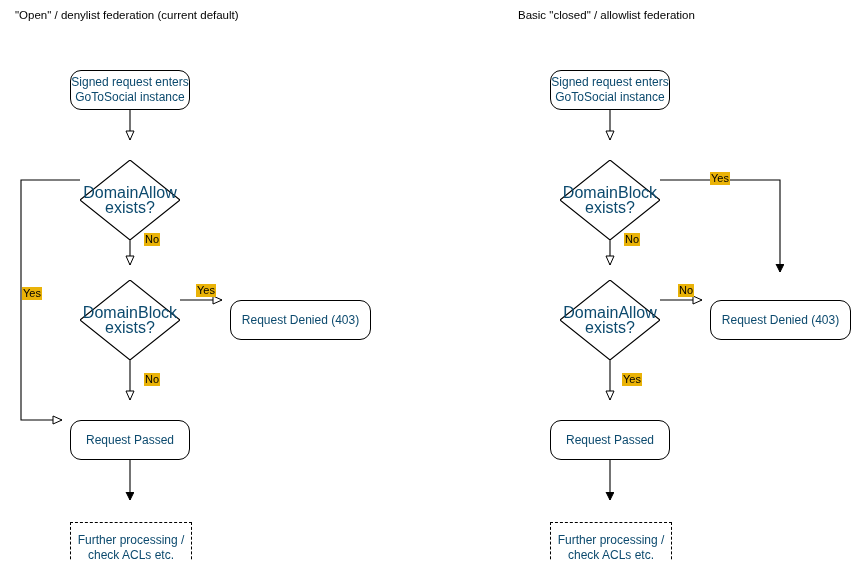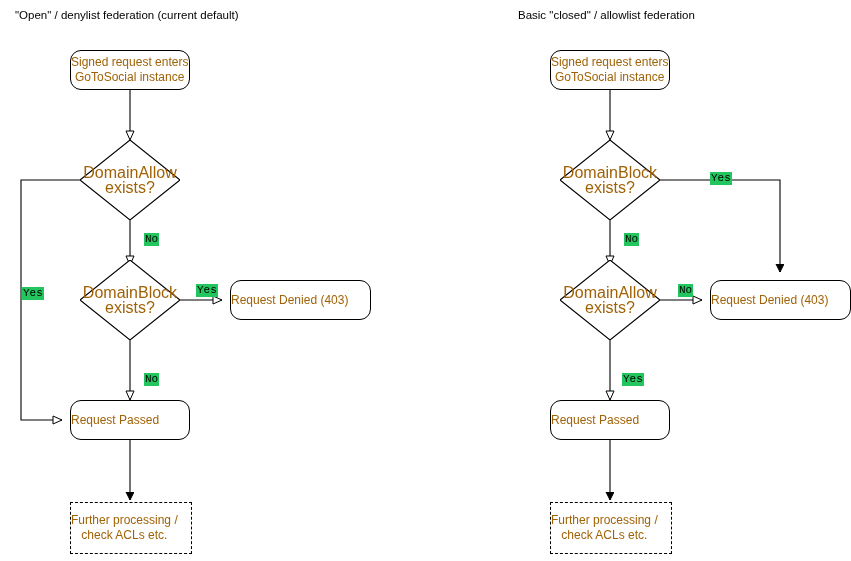--- a/index.html
+++ b/index.html
@@ -24,26 +24,27 @@
     top: 0;
     width: 851px;
     height: 561px;
     pointer-events: none;
   }
   .node {
     position: absolute;
     box-sizing: border-box;
     display: flex;
     align-items: center;
-    justify-content: flex-start;
+    justify-content: center;
     text-align: center;
     line-height: 15px;
     font-size: 12px;
-    color: #a16207;
+    color: #0c4a6e;
     background: #ffffff;
+    margin-top: 20px;
   }
   .node.rounded {
     border: 1px solid #000000;
     border-radius: 11px;
   }
   .node.dashed {
     border: 1px dashed #000000;
     border-radius: 0;
   }
   .node.diamond {
@@ -68,24 +69,23 @@
     font-size: 11.5px;
     line-height: 14px;
     color: #000000;
     white-space: nowrap;
   }
   .edge-label {
     position: absolute;
     font-size: 11px;
     line-height: 13px;
     color: #000000;
-    background: #22c55e;
+    background: #eab308;
     padding: 0 1px;
     white-space: nowrap;
-    font-family: Liberation Mono, monospace;
   }
 </style>
 </head>
 <body>
 
 <div id="canvas">
 
   <svg class="edges" viewBox="0 0 851 561" xmlns="http://www.w3.org/2000/svg">
     <defs>
       <marker id="openArrow" markerWidth="12" markerHeight="12" refX="10" refY="5" orient="auto" markerUnits="userSpaceOnUse">

